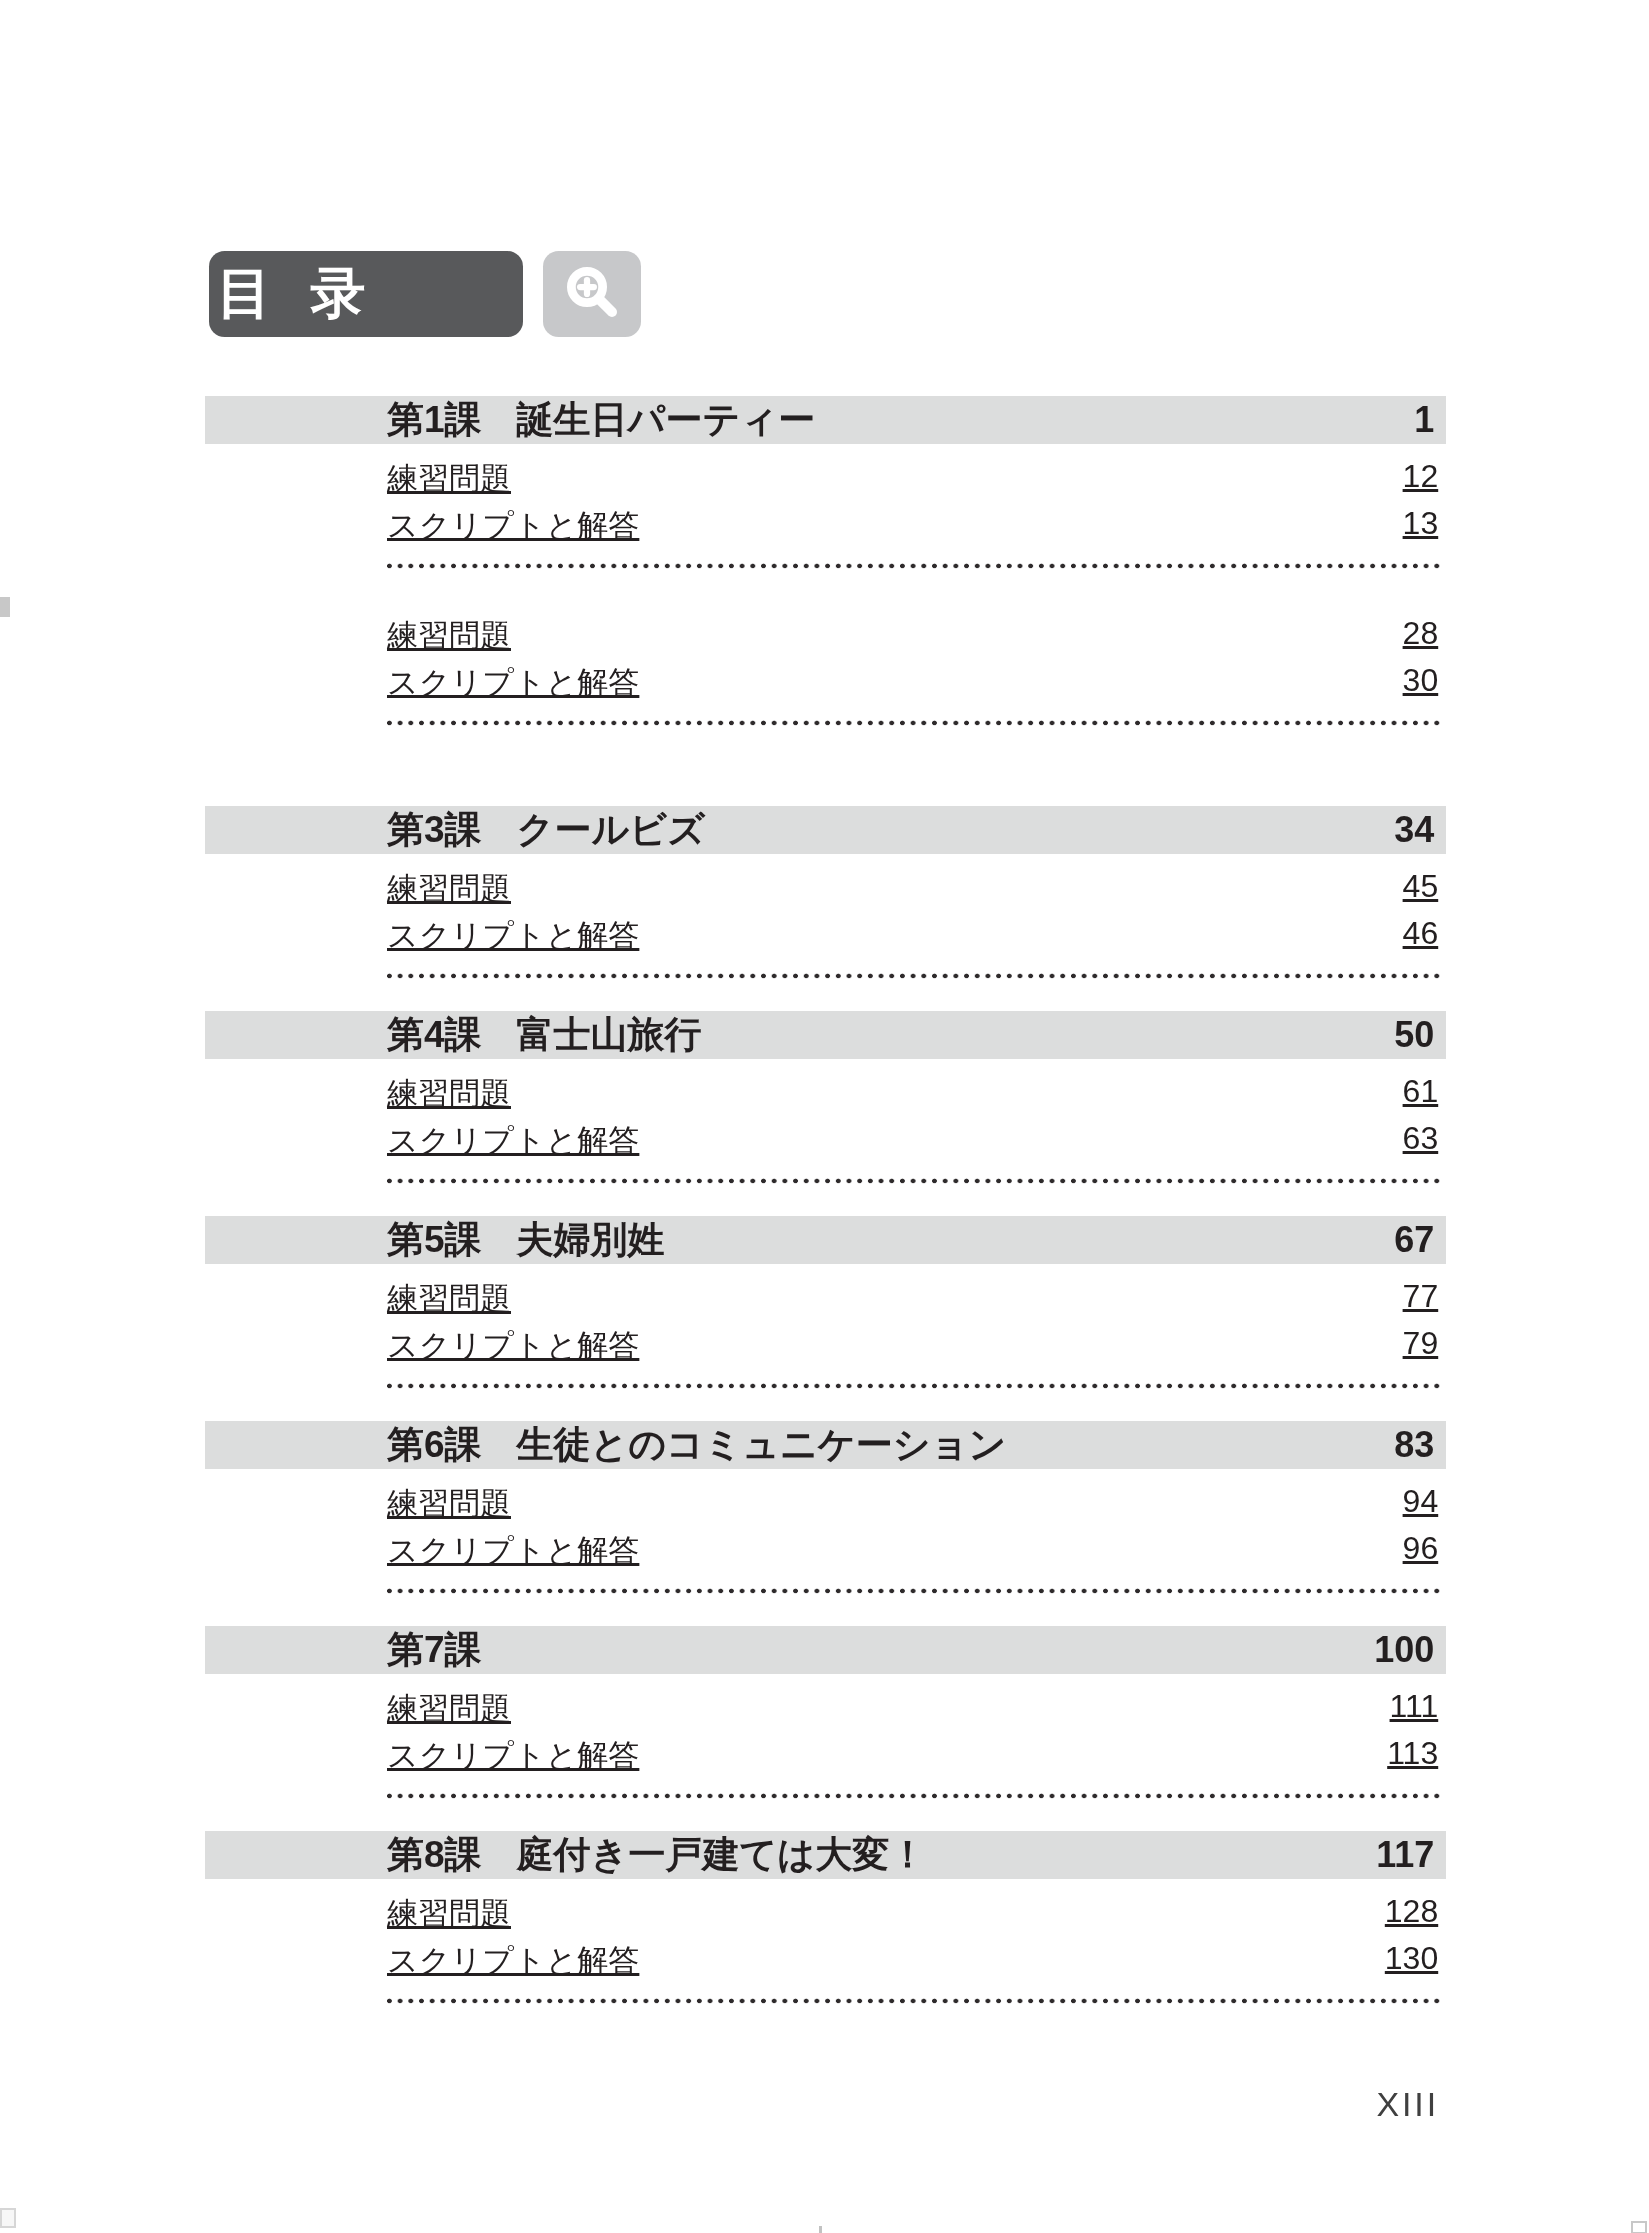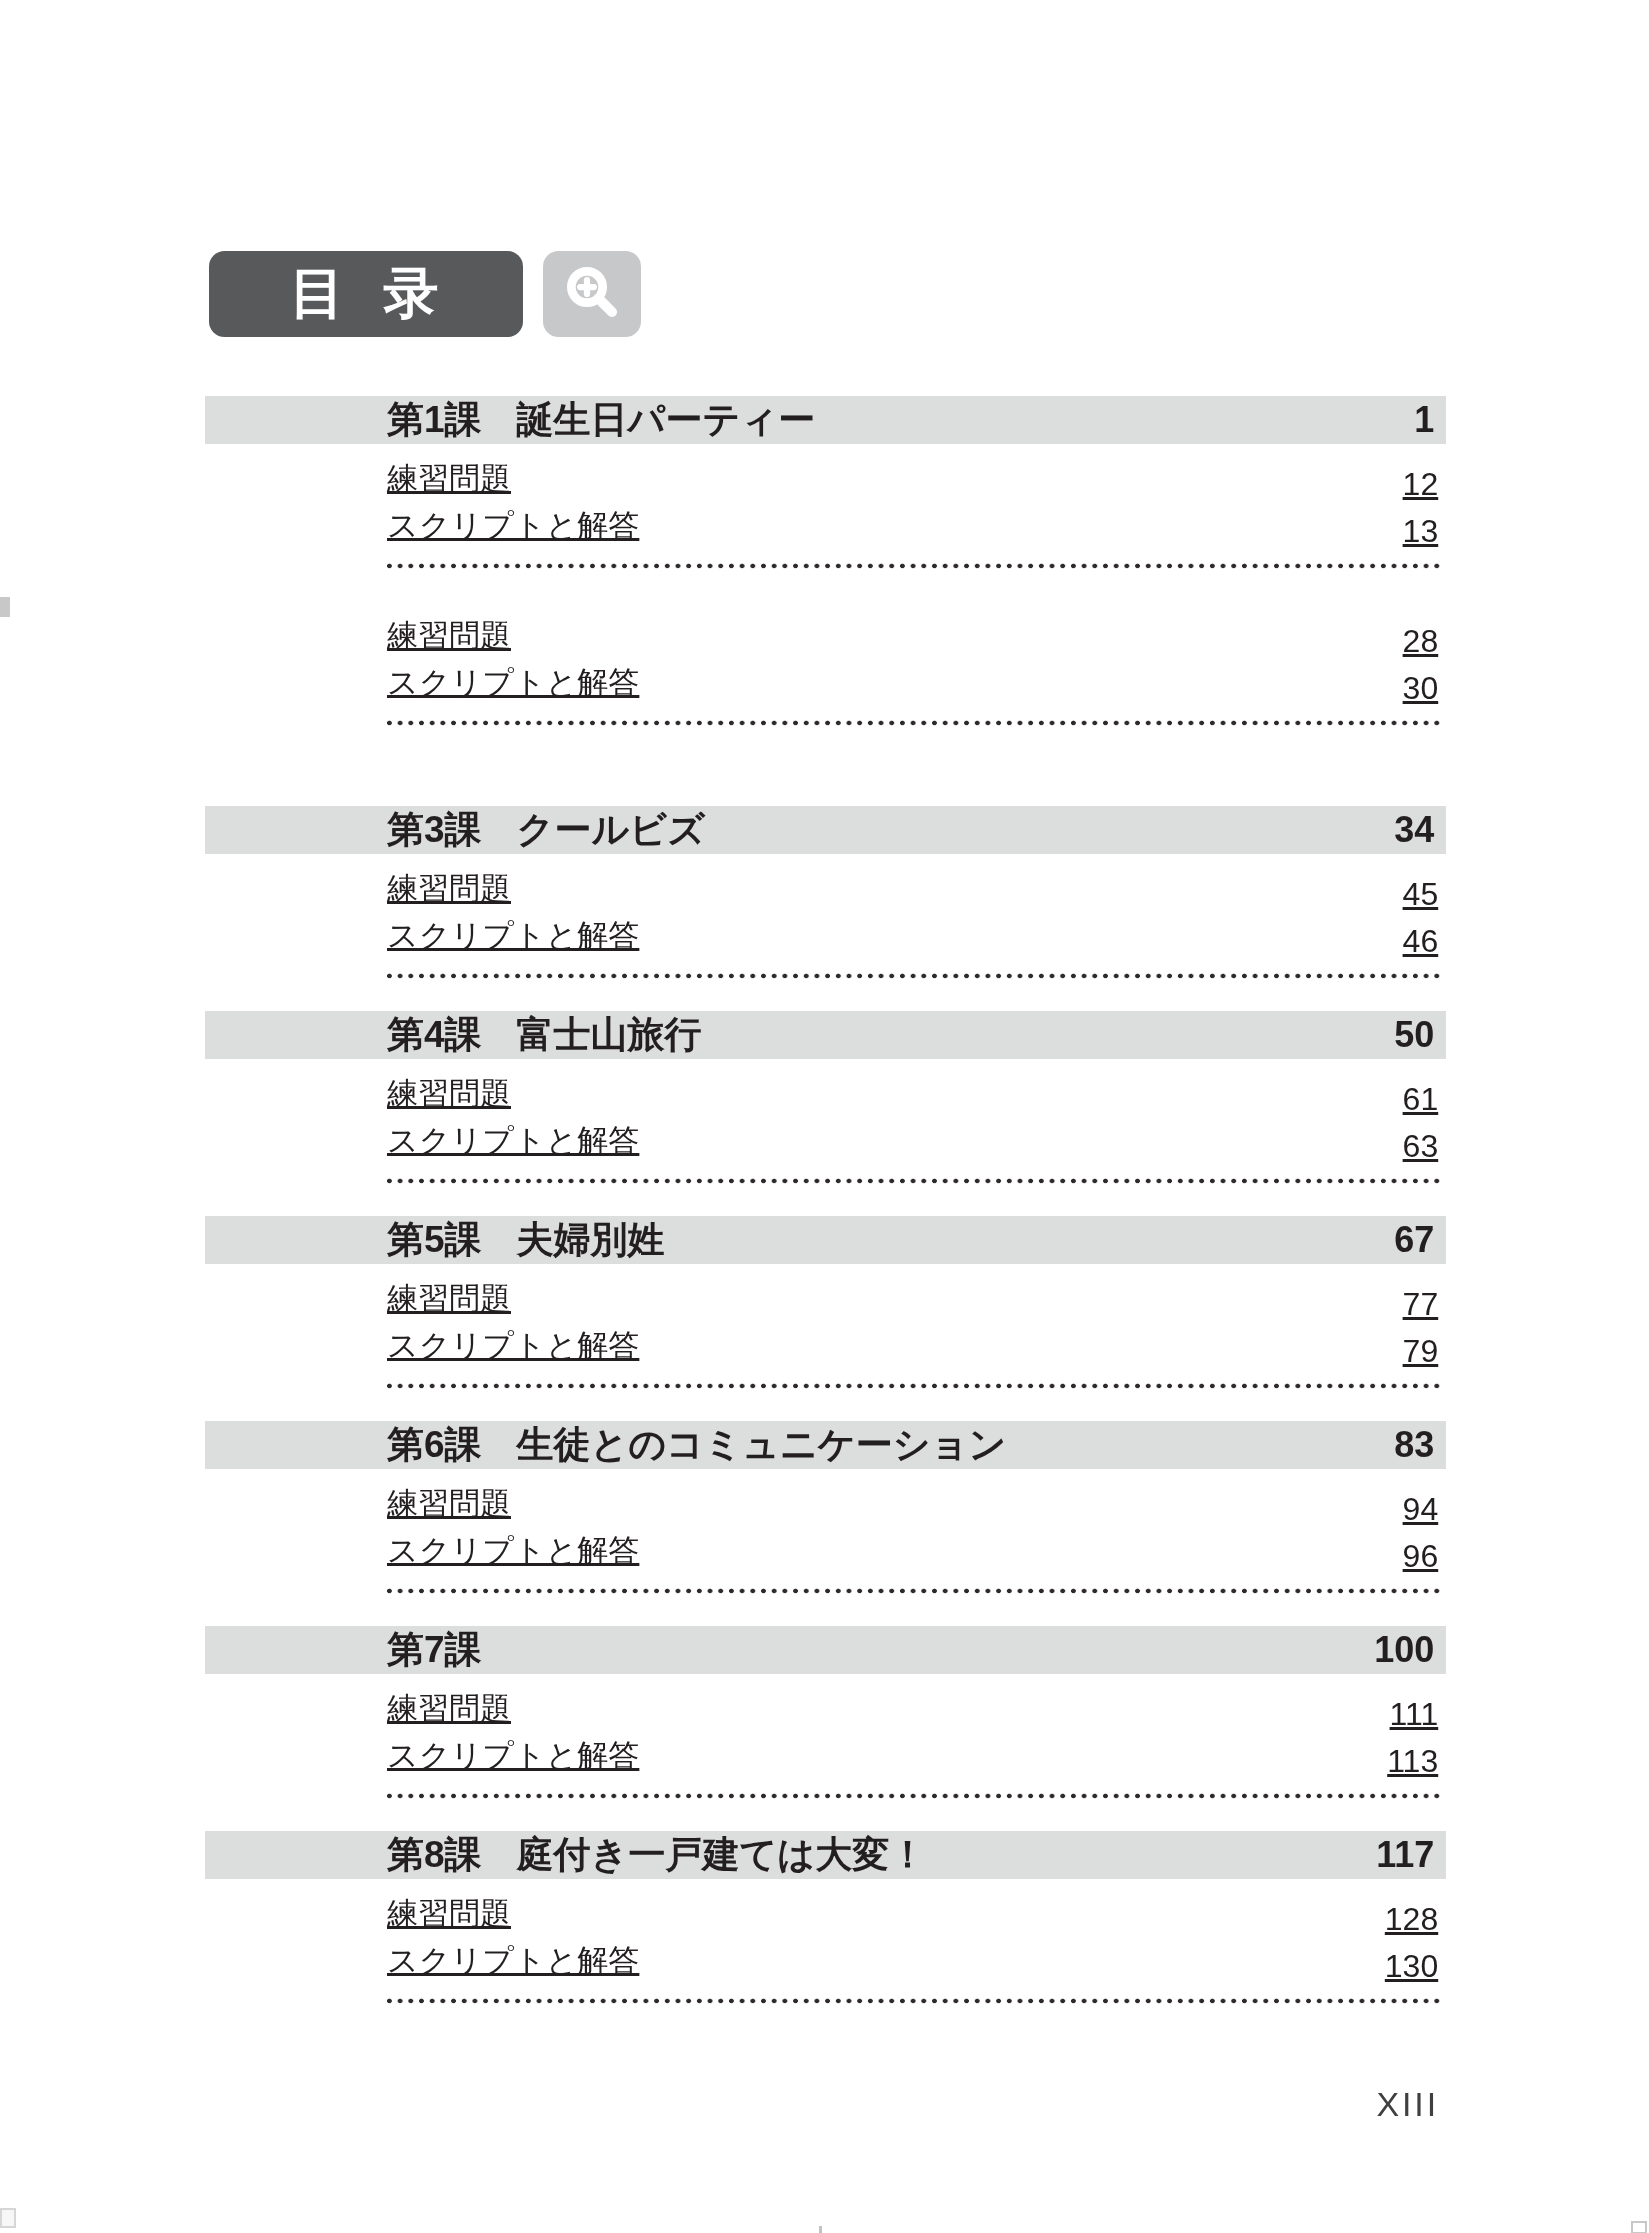--- a/index.html
+++ b/index.html
@@ -26,21 +26,21 @@
     width: 314px;
     height: 86px;
     background: #58595b;
     border-radius: 15.6px;
     color: #ffffff;
     font-size: 55px;
     font-weight: 700;
     letter-spacing: 11.7px;
     display: flex;
     align-items: center;
-    justify-content: center;
+    justify-content: flex-start;
     padding-left: 7.8px; 
     box-sizing: border-box;
   }
   .zoom-badge {
     width: 98px;
     height: 86px;
     background: #c7c8ca;
     border-radius: 15.6px;
     display: flex;
     align-items: center;
@@ -70,21 +70,21 @@
   .bar-page { margin-left: auto; font-size: 36px; }
 
   .section-items { padding: 13.7px 7.8px 0 182px; }
   .item-row {
     display: flex;
     align-items: flex-start;
     height: 47px;
     font-size: 31px;
     text-decoration: underline;
   }
-  .item-page { margin-left: auto; font-size: 32px; margin-top: 8px; }
+  .item-page { margin-left: auto; font-size: 32px; }
 
   .dotline {
     margin: 11.7px 2px 0 182px;
     height: 5.9px;
     background-image: radial-gradient(circle at 2.4px 2.9px, #2e2a2b 2.1px, transparent 2.6px);
     background-size: 10.7px 5.9px;
     background-repeat: repeat-x;
   }
 
   

